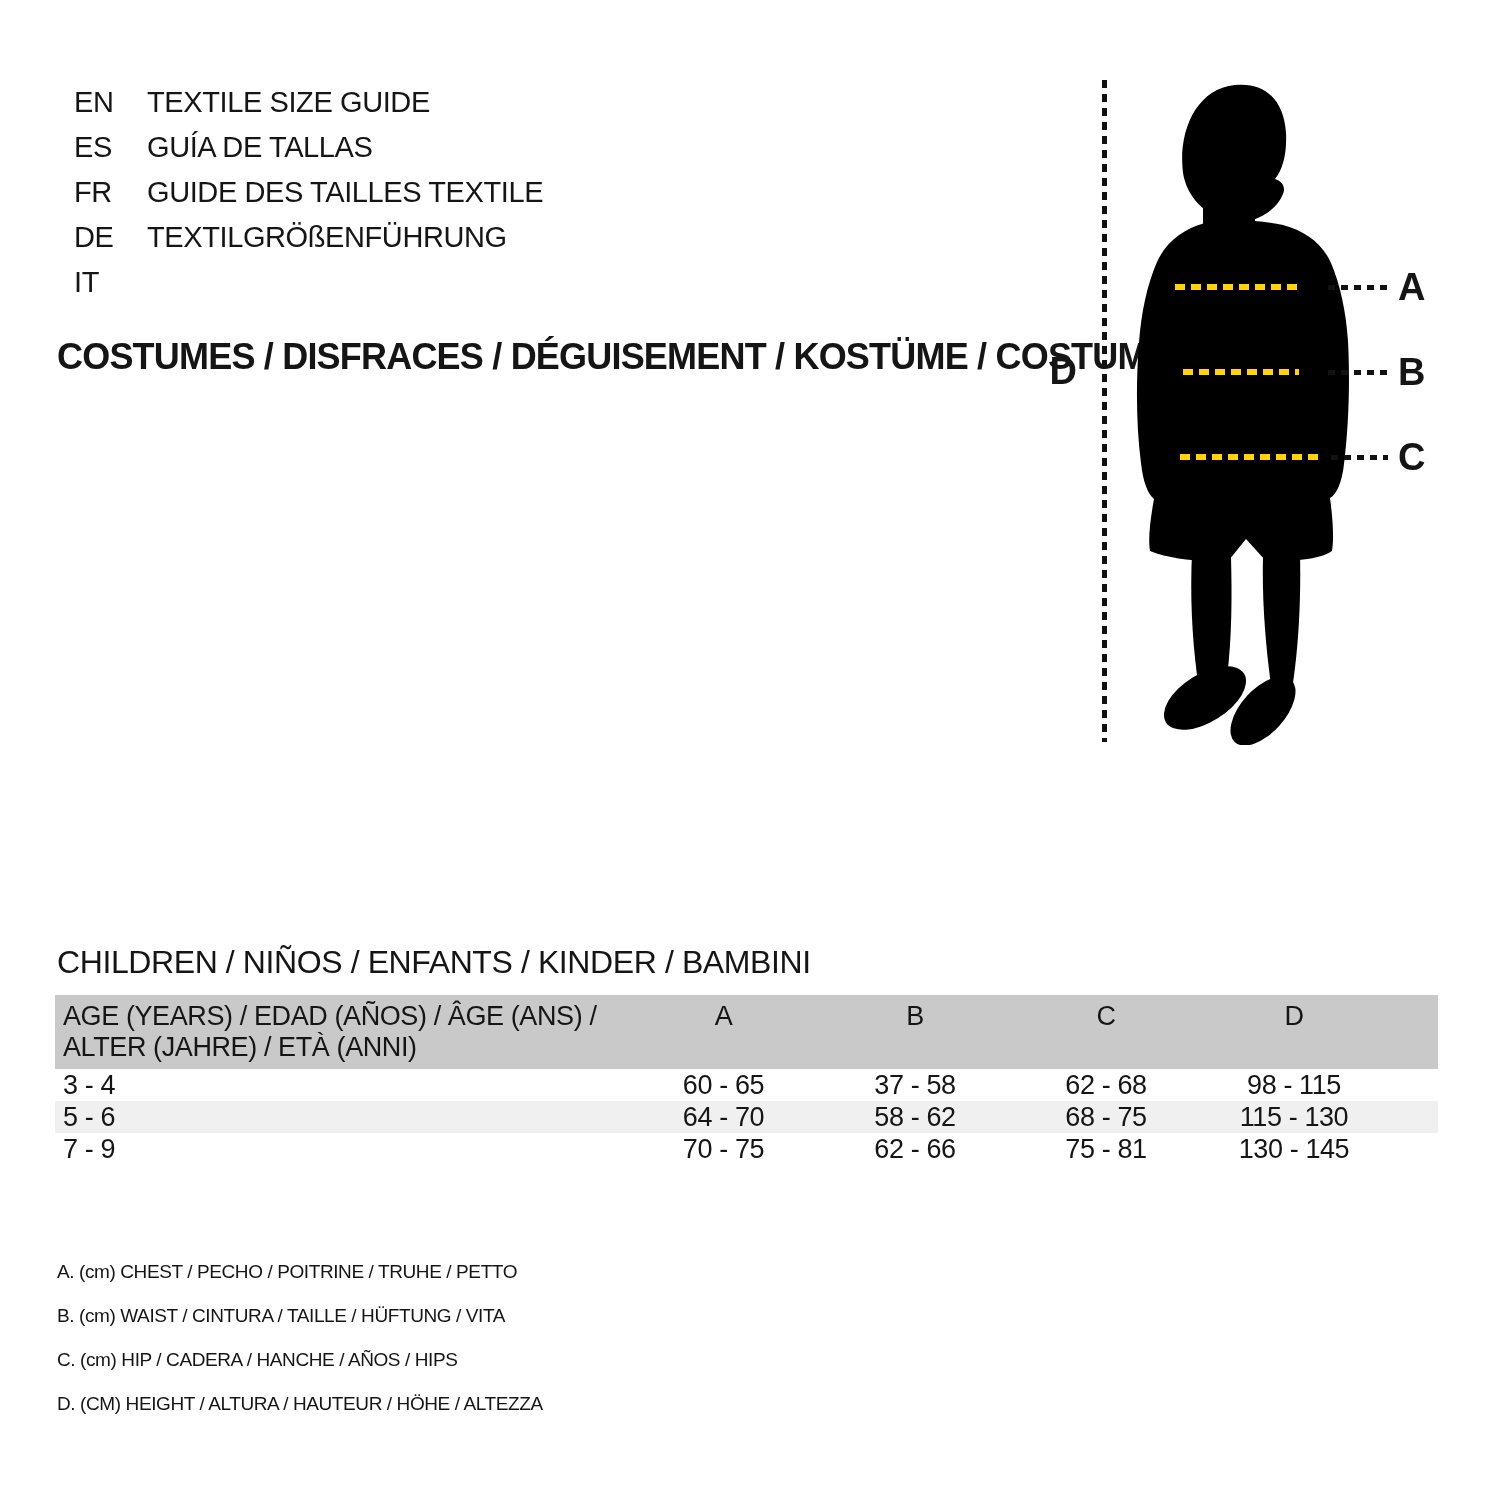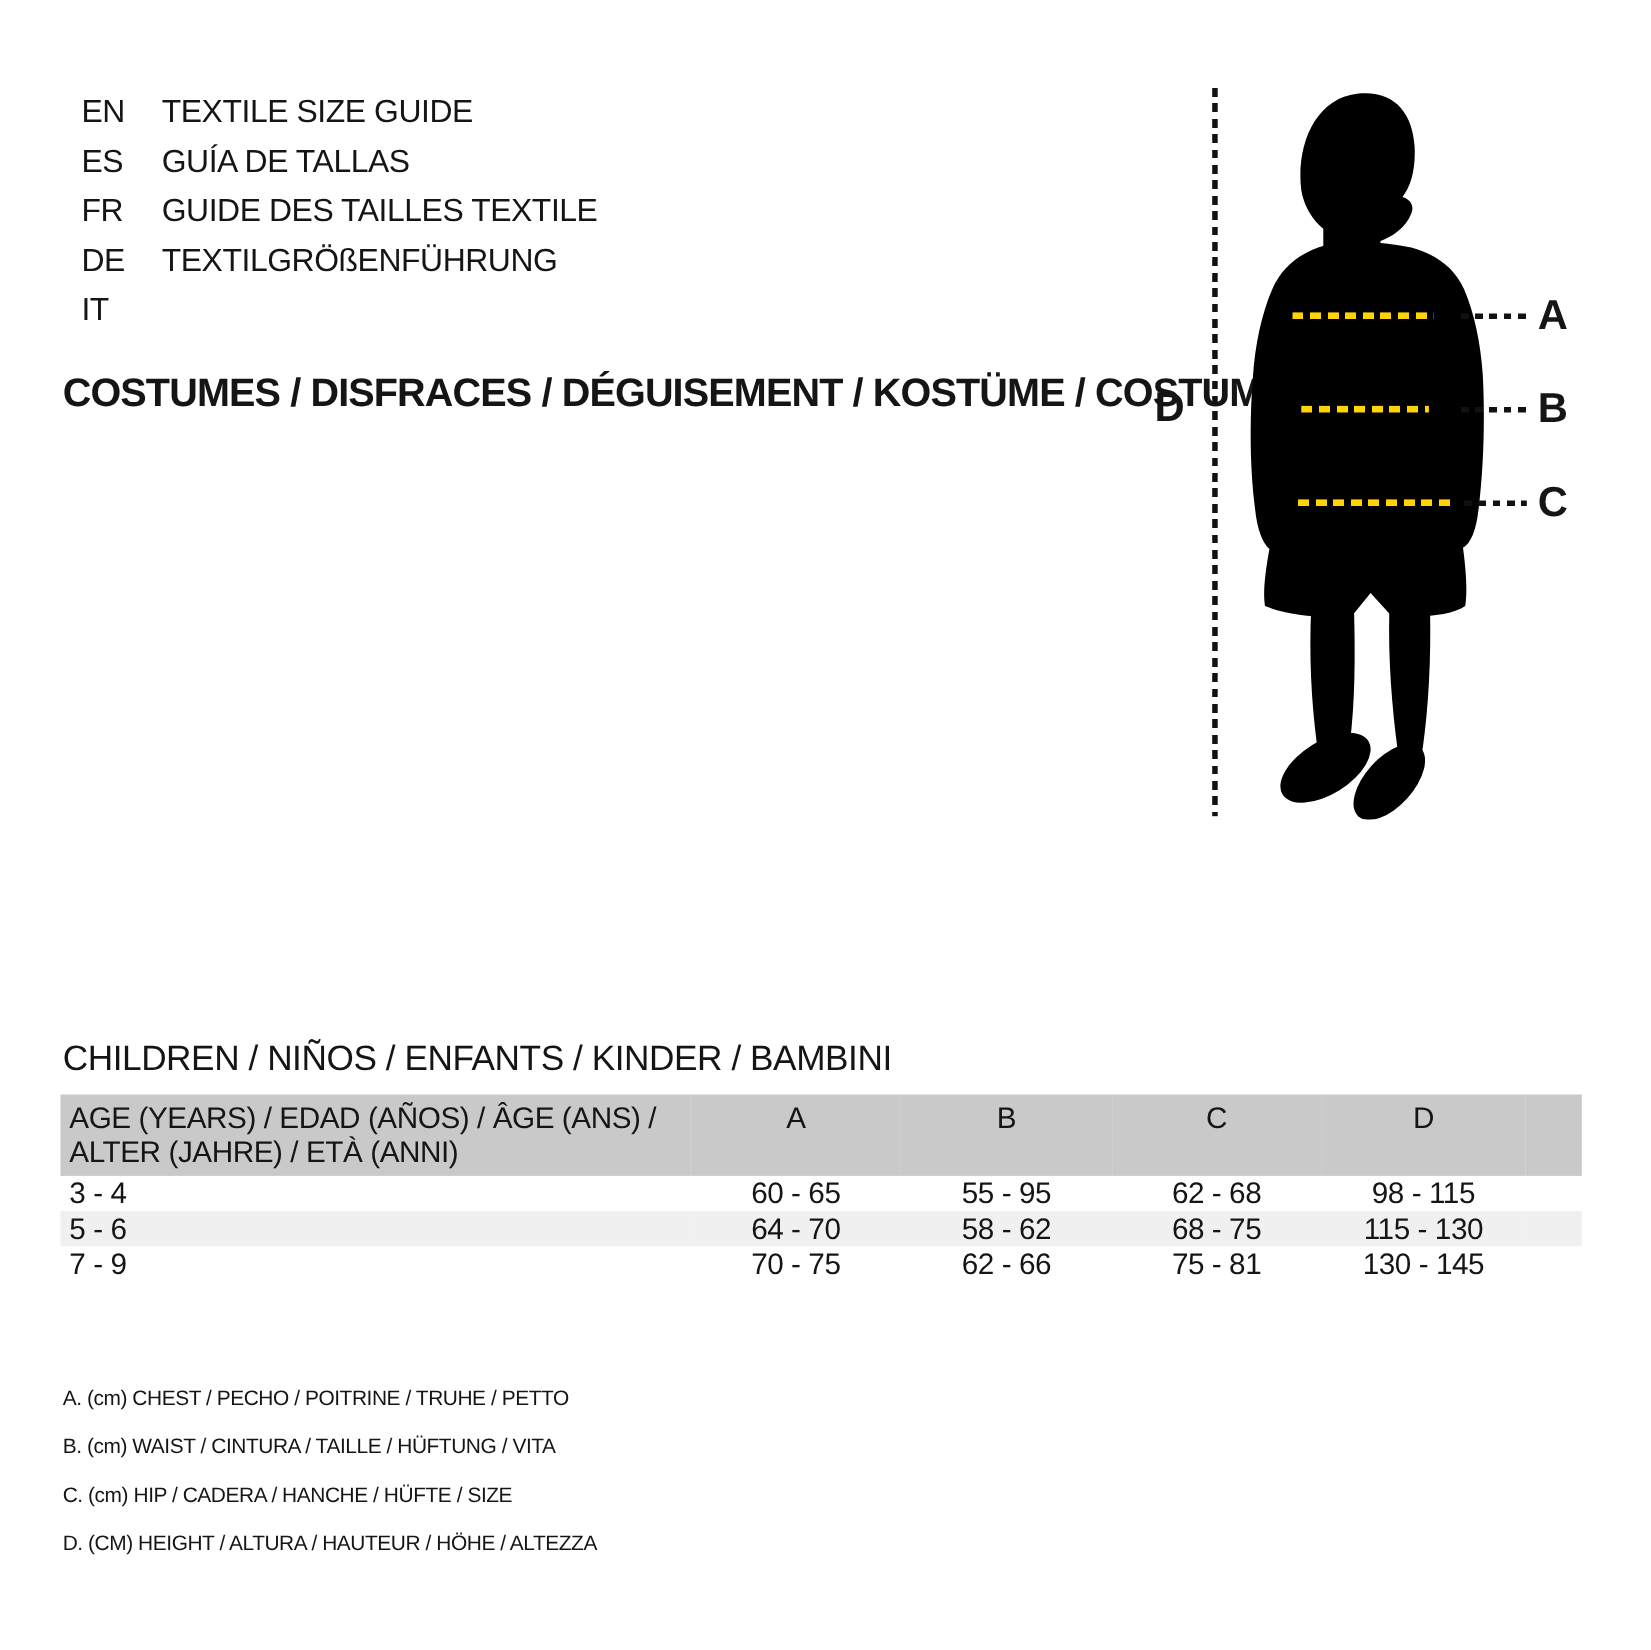--- a/index.html
+++ b/index.html
@@ -133,21 +133,21 @@
         <th class="col-th">B</th>
         <th class="col-th">C</th>
         <th class="col-th">D</th>
         <th></th>
       </tr>
     </thead>
     <tbody>
       <tr>
         <td class="age-td">3 - 4</td>
         <td class="val-td">60 - 65</td>
-        <td class="val-td">55 - 95</td>
+        <td class="val-td">37 - 58</td>
         <td class="val-td">62 - 68</td>
         <td class="val-td">98 - 115</td>
         <td></td>
       </tr>
       <tr>
         <td class="age-td">5 - 6</td>
         <td class="val-td">64 - 70</td>
         <td class="val-td">58 - 62</td>
         <td class="val-td">68 - 75</td>
         <td class="val-td">115 - 130</td>
@@ -160,17 +160,17 @@
         <td class="val-td">75 - 81</td>
         <td class="val-td">130 - 145</td>
         <td></td>
       </tr>
     </tbody>
   </table>
 
   <div class="legend">
     <div class="legend-line">A. (cm) CHEST / PECHO / POITRINE / TRUHE / PETTO</div>
     <div class="legend-line">B. (cm) WAIST / CINTURA / TAILLE / HÜFTUNG / VITA</div>
-    <div class="legend-line">C. (cm) HIP / CADERA / HANCHE / HÜFTE / SIZE</div>
+    <div class="legend-line">C. (cm) HIP / CADERA / HANCHE / AÑOS / HIPS</div>
     <div class="legend-line">D. (CM) HEIGHT / ALTURA / HAUTEUR / HÖHE / ALTEZZA</div>
   </div>
 
 </div>
 
 </body></html>

